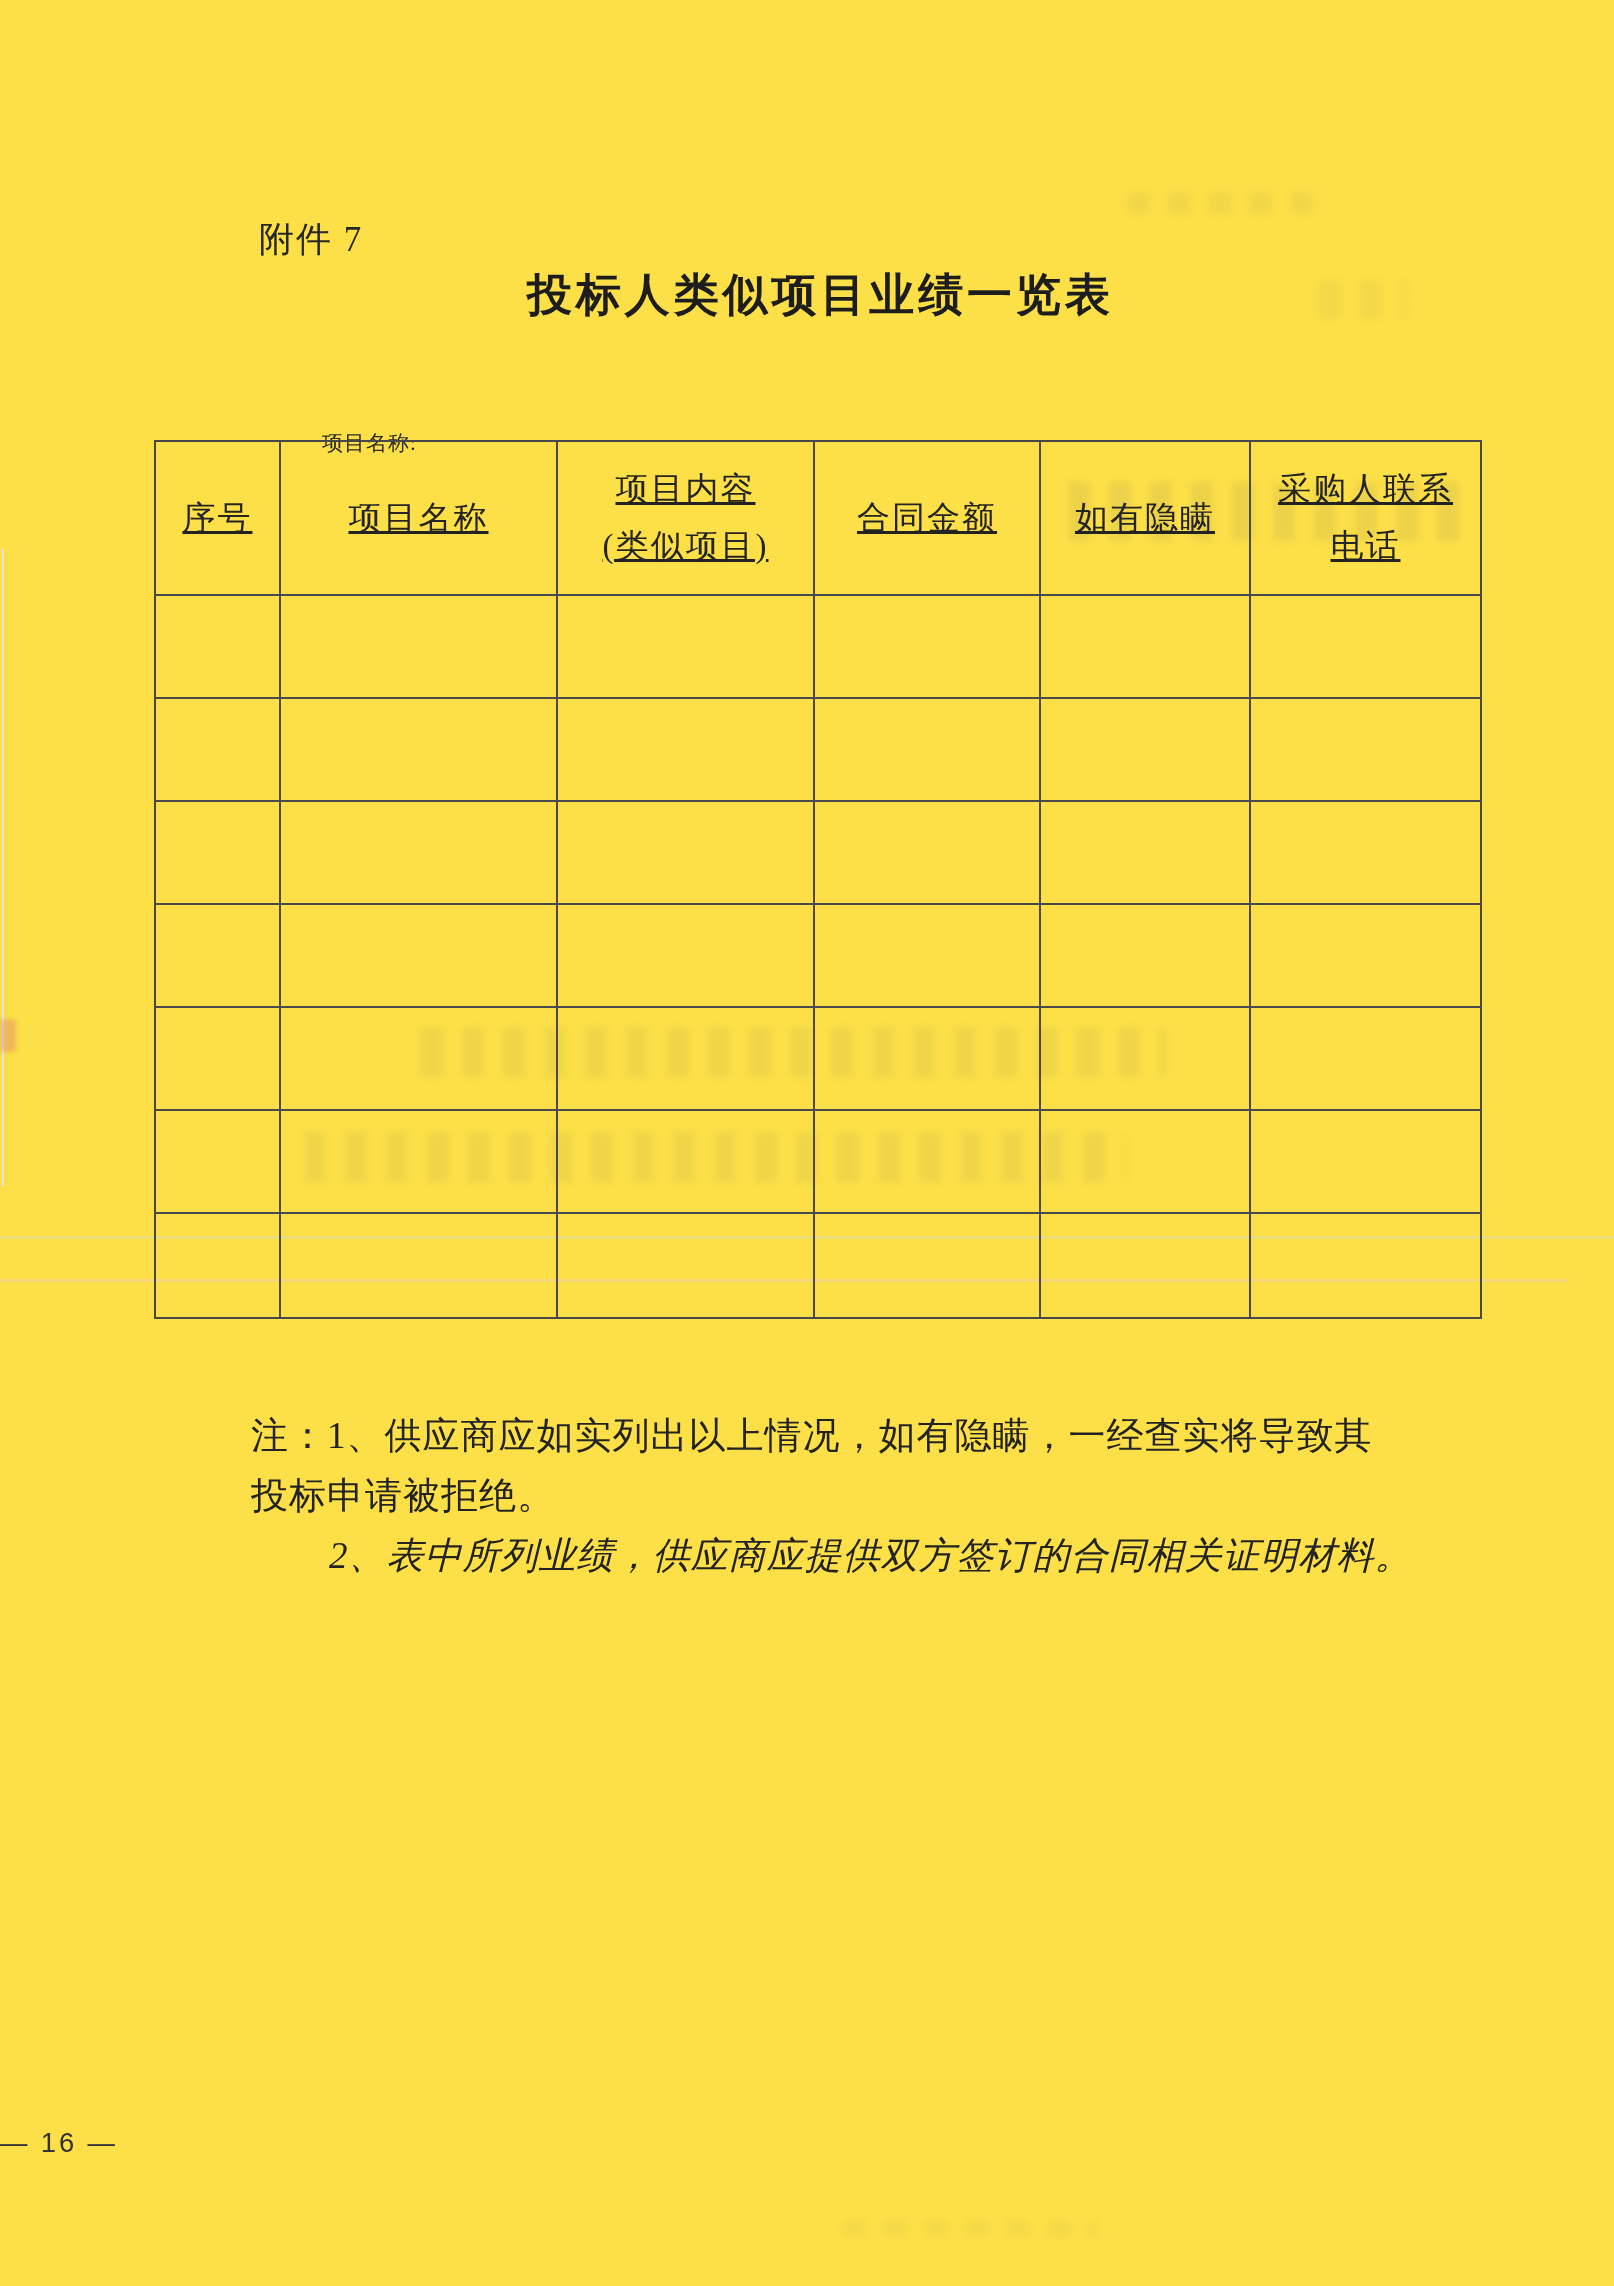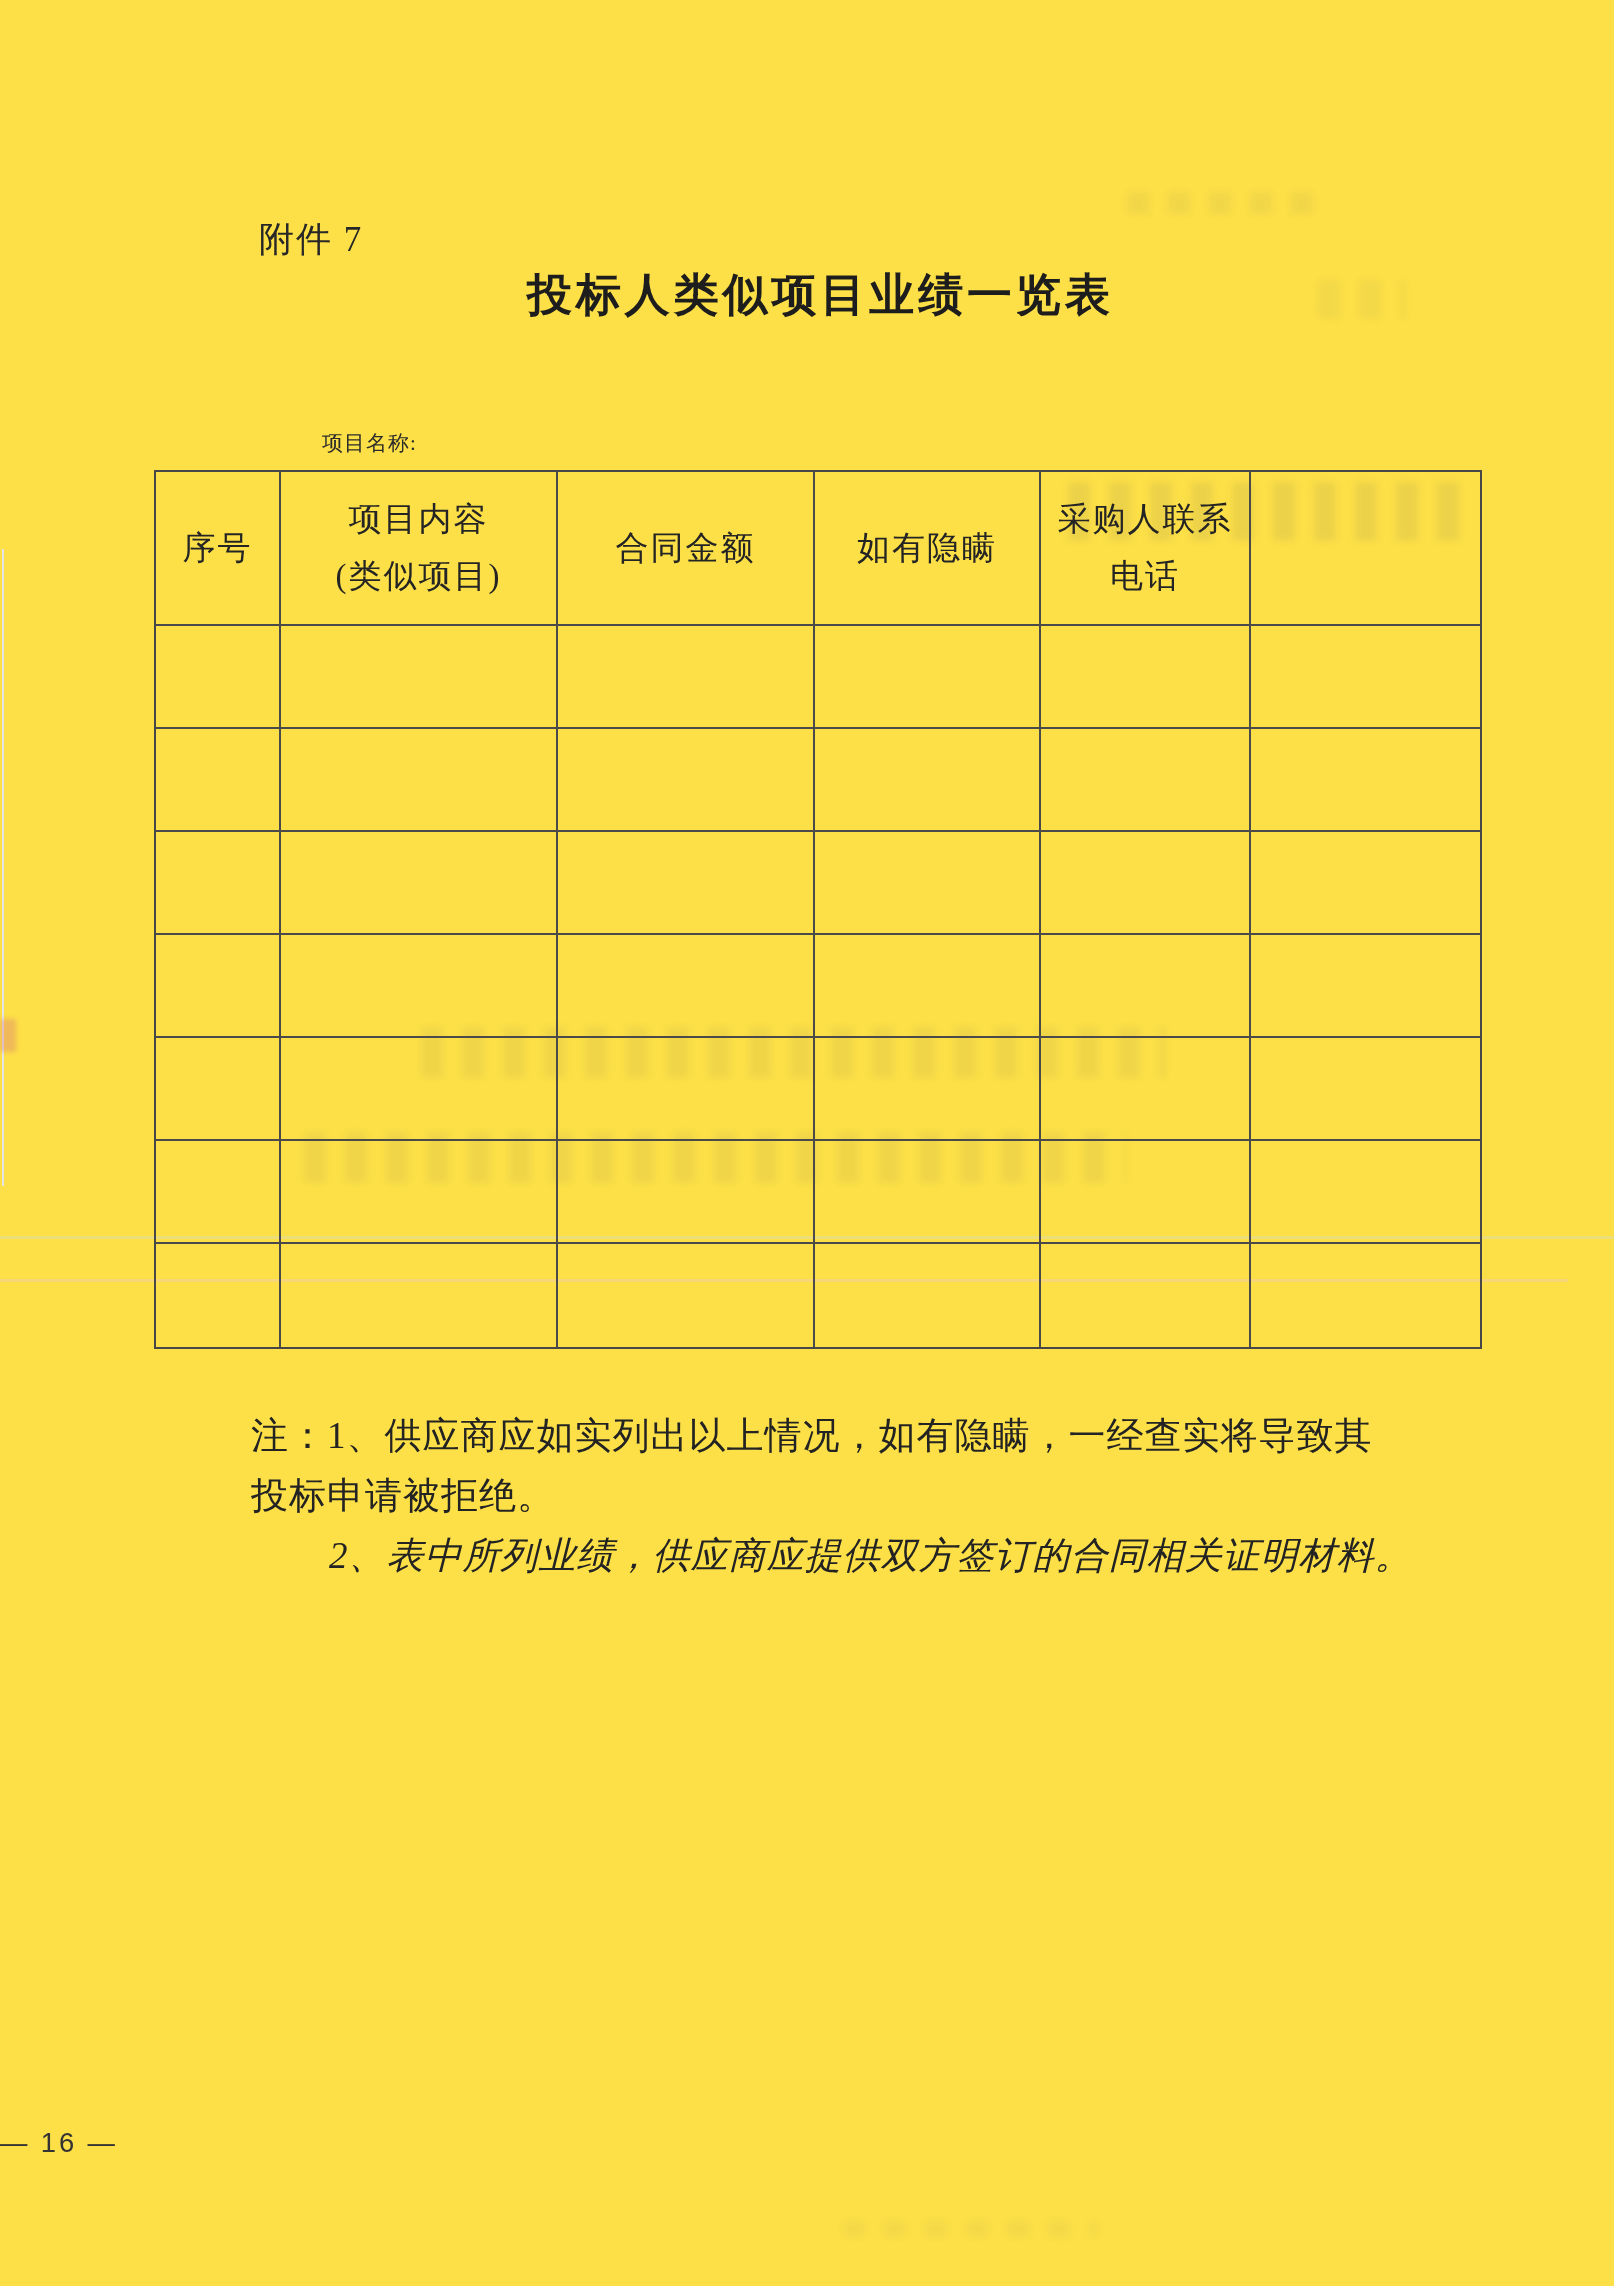--- a/index.html
+++ b/index.html
@@ -24,26 +24,27 @@
     position:absolute;left:527px;top:265px;
     font-size:45px;font-weight:700;color:#1d1d1d;
     letter-spacing:3.9px;white-space:nowrap;
   }
   .project-label{
     position:absolute;left:322px;top:429px;
     font-size:21px;color:#2a2a2a;letter-spacing:1px;
   }
   
   .perf-table{
-    position:absolute;left:154px;top:470px;
+    position:absolute;left:154px;top:440px;
     display:grid;
     grid-template-columns:125px 277px 257px 226px 210px 229px;
     grid-template-rows:154px repeat(7,103px);
     border:2px solid #474747;
     background:transparent;
+    text-decoration:underline;
   }
   .perf-table > div{
     border-right:2px solid #4a4a4a;
     border-bottom:2px solid #4a4a4a;
     box-sizing:border-box;
   }
   .perf-table > div:nth-child(6n){border-right:none;}
   .perf-table > div:nth-child(n+43){border-bottom:none;}
   .th{
     display:flex;flex-direction:column;
@@ -115,20 +116,23 @@
 
   <div class="doc-title">投标人类似项目业绩一览表</div>
 
   <div class="project-label">项目名称:</div>
 
   <div class="perf-table" id="perf-table">
     <div class="th">
       <span>序号</span>
     </div>
     <div class="th">
+      <span>项目名称</span>
+    </div>
+    <div class="th">
       <span>项目内容</span>
       <span>(类似项目)</span>
     </div>
     <div class="th">
       <span>合同金额</span>
     </div>
     <div class="th">
       <span>如有隐瞒</span>
     </div>
     <div class="th">

